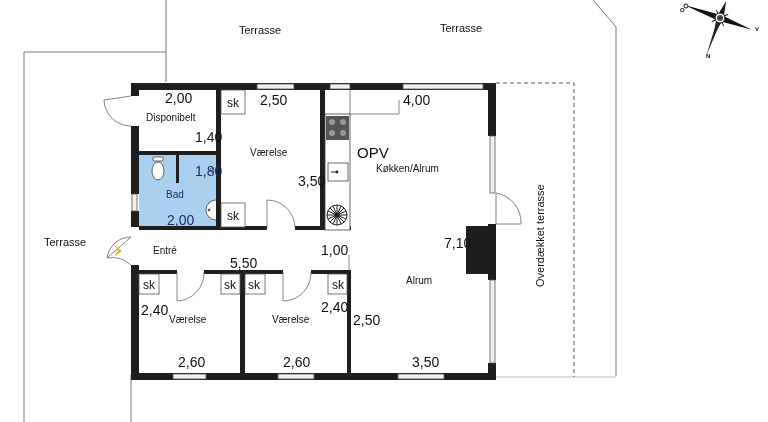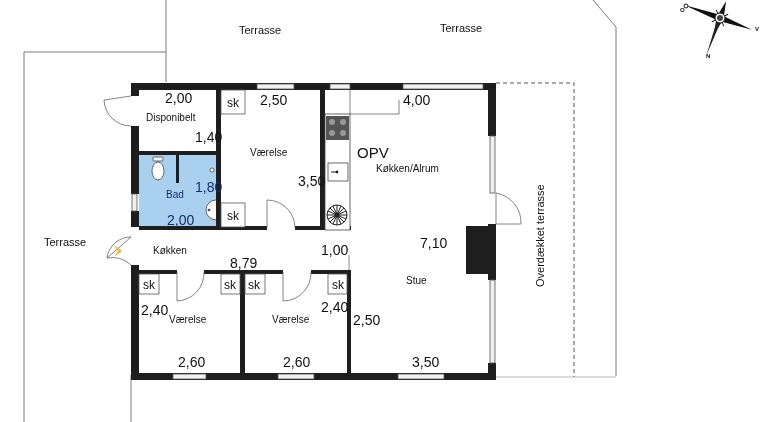--- a/index.html
+++ b/index.html
@@ -173,35 +173,35 @@
 
   <span class="lbl" style="left:239px;top:25px;">Terrasse</span>
   <span class="lbl" style="left:440px;top:23px;">Terrasse</span>
   <span class="lbl" style="left:44px;top:237px;">Terrasse</span>
   <span class="lbl vert" style="left:535px;top:287px;">Overdækket terrasse</span>
 
   <span class="lbl room" style="left:146px;top:113px;">Disponibelt</span>
   <span class="lbl room blue" style="left:166px;top:190px;">Bad</span>
   <span class="lbl room" style="left:250px;top:148px;">Værelse</span>
   <span class="lbl room" style="left:376px;top:164px;text-align:right;">Køkken/Alrum</span>
-  <span class="lbl room" style="left:153px;top:246px;">Køkken</span>
-  <span class="lbl room" style="left:406px;top:276px;">Stue</span>
+  <span class="lbl room" style="left:153px;top:246px;">Entré</span>
+  <span class="lbl room" style="left:406px;top:276px;">Alrum</span>
   <span class="lbl room" style="left:169px;top:315px;">Værelse</span>
   <span class="lbl room" style="left:272px;top:315px;">Værelse</span>
 
   <span class="lbl dim" style="left:165px;top:91px;">2,00</span>
   <span class="lbl dim" style="left:195px;top:130px;">1,40</span>
   <span class="lbl dim" style="left:260px;top:93px;">2,50</span>
   <span class="lbl dim" style="left:298px;top:174px;">3,50</span>
   <span class="lbl dim" style="left:403px;top:93px;text-align:right;">4,00</span>
-  <span class="lbl dim blue" style="left:195px;top:180px;">1,80</span>
+  <span class="lbl dim blue" style="left:195px;top:164px;">1,80</span>
   <span class="lbl dim blue" style="left:167px;top:213px;">2,00</span>
   <span class="lbl dim" style="left:321px;top:243px;">1,00</span>
-  <span class="lbl dim" style="left:230px;top:256px;">8,79</span>
-  <span class="lbl dim" style="left:420px;top:236px;text-align:right;">7,10</span>
+  <span class="lbl dim" style="left:230px;top:256px;">5,50</span>
+  <span class="lbl dim" style="left:444px;top:236px;text-align:right;">7,10</span>
   <span class="lbl dim" style="left:141px;top:303px;">2,40</span>
   <span class="lbl dim" style="left:321px;top:300px;">2,40</span>
   <span class="lbl dim" style="left:353px;top:313px;">2,50</span>
   <span class="lbl dim" style="left:178px;top:355px;">2,60</span>
   <span class="lbl dim" style="left:283px;top:355px;">2,60</span>
   <span class="lbl dim" style="left:412px;top:355px;">3,50</span>
 
   <span class="lbl sk" style="left:227px;top:97px;">sk</span>
   <span class="lbl sk" style="left:227px;top:210px;">sk</span>
   <span class="lbl sk" style="left:143px;top:279px;">sk</span>

